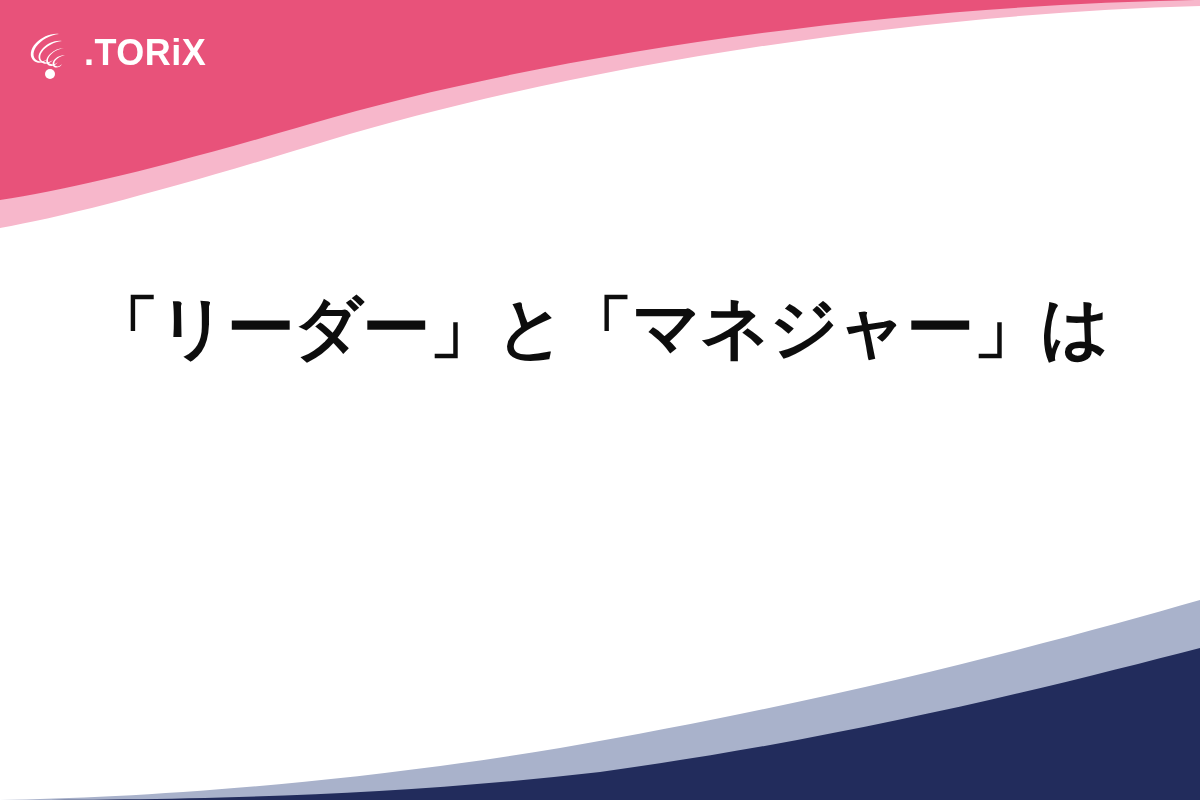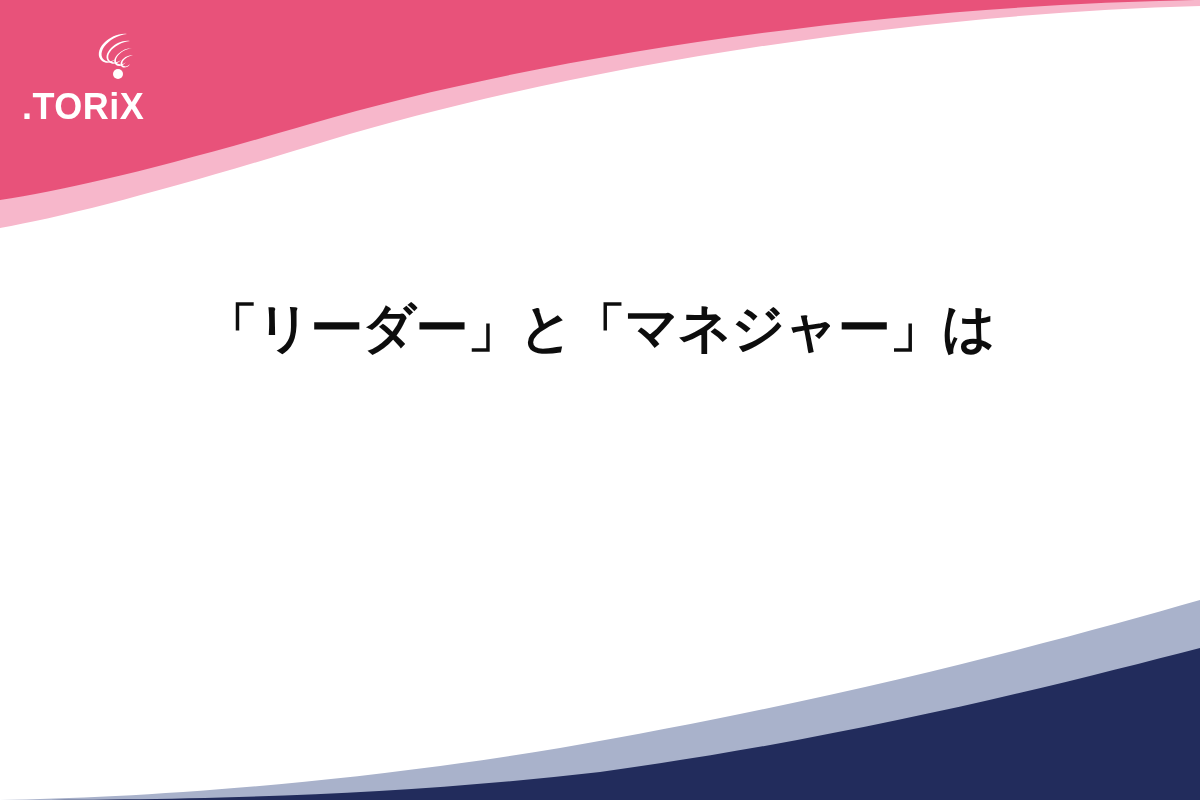--- a/index.html
+++ b/index.html
@@ -23,24 +23,23 @@
     left: 0;
     width: 1200px;
     height: 800px;
     display: block;
   }
   #logo {
     position: absolute;
     left: 26px;
     top: 30px;
     display: flex;
-    align-items: flex-end;
-    gap: 2px;
+    align-items: flex-start;
+    gap: 12px;
     z-index: 5;
-    flex-direction: column;
   }
   #logo-mark {
     display: block;
     width: 50px;
     height: 52px;
   }
   #logo-wordmark {
     color: #ffffff;
     font-family: "Liberation Sans", sans-serif;
     font-weight: bold;
@@ -57,21 +56,21 @@
     left: 0;
     top: 250px;
     width: 1200px;
     z-index: 4;
     text-align: center;
     color: #0a0a0a;
   }
   .headline-line {
     font-family: "DejaVu Sans", "Liberation Sans", sans-serif;
     font-weight: bold;
-    font-size: 53px;
+    font-size: 68px;
     line-height: 155px;
     letter-spacing: -1px;
     color: #0d0d0d;
     white-space: nowrap;
   }
 </style>
 </head>
 <body>
 
 <div id="slide">

